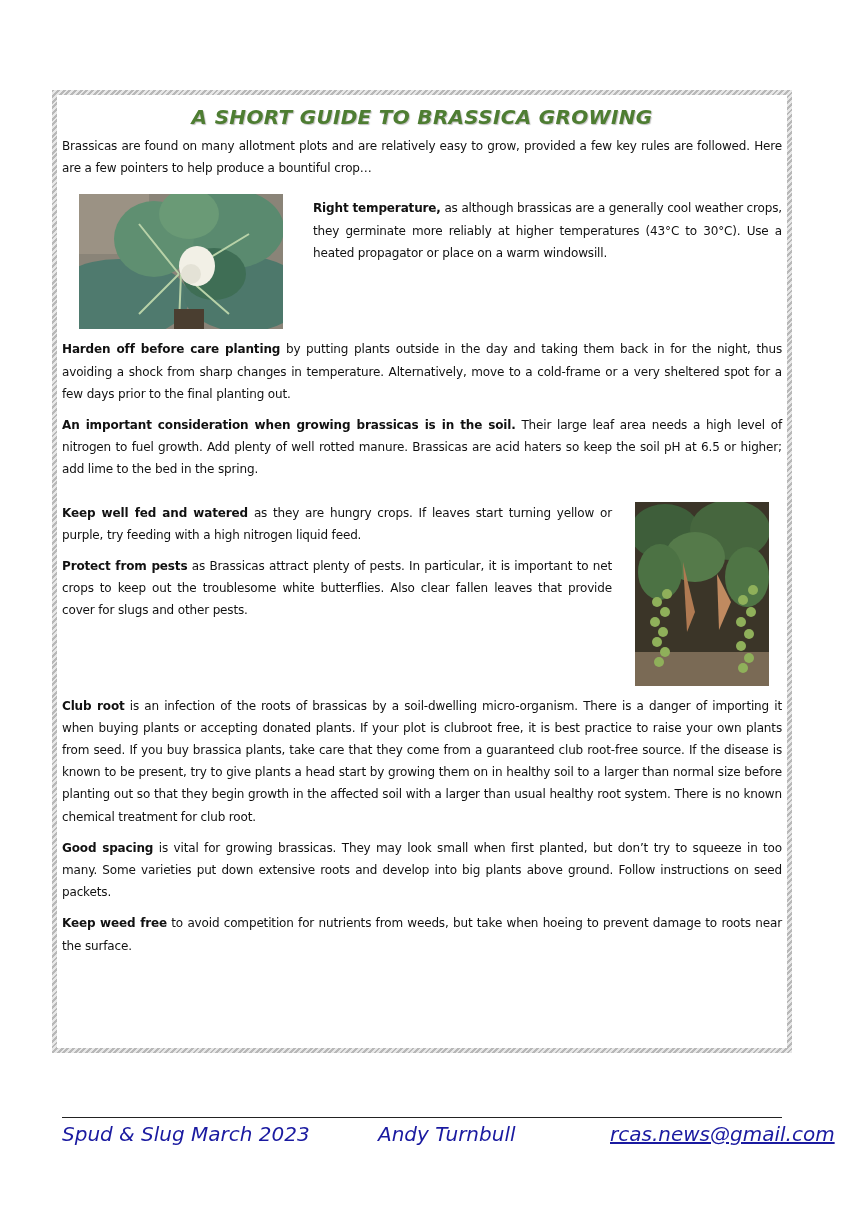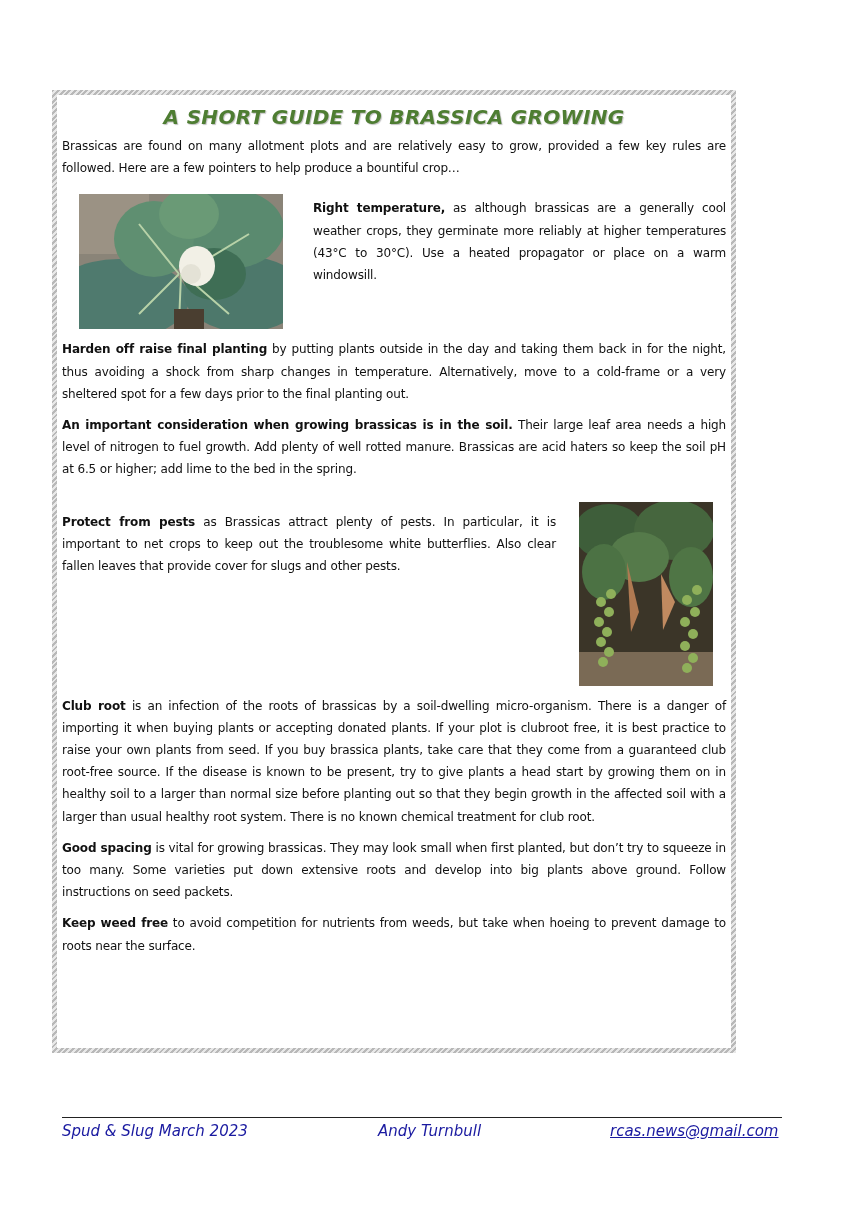--- a/index.html
+++ b/index.html
@@ -1,21 +1,21 @@
 <!DOCTYPE html>
 <html><head>
 <meta charset="utf-8">
 <style>
   html, body { margin: 0; padding: 0; background: #ffffff; }
   body {
     width: 868px; height: 1228px; position: relative; overflow: hidden;
     font-family: "DejaVu Sans", sans-serif; color: #111;
   }
   .frame {
-    position: absolute; left: 52px; top: 90px; width: 684px; height: 963px;
+    position: absolute; left: 52px; top: 90px; width: 740px; height: 963px;
     box-sizing: border-box;
     border: 5px solid transparent;
     background:
       linear-gradient(#fff,#fff) padding-box,
       repeating-linear-gradient(135deg, #b8b8b8 0 2px, #e8e8e8 2px 4px) border-box;
   }
   .inner { position: absolute; left: 5px; right: 5px; top: 0; bottom: 0; }
   .title {
     text-align: center; margin: 6px 0 0 0; height: 32px; line-height: 32px;
     font-family: "DejaVu Sans", sans-serif; font-weight: bold; font-style: italic;
@@ -38,21 +38,21 @@
     flex: 0 0 auto; width: 134px; height: 184px; margin: 9px 13px 0 23px;
     position: relative; overflow: hidden;
   }
   .col { flex: 1 1 auto; }
   .footer-line {
     position: absolute; left: 62px; top: 1117px; width: 720px; height: 0;
     border-top: 1.5px solid #222;
   }
   .footer {
     position: absolute; top: 1122px; left: 62px; width: 720px; height: 22px;
-    font-family: "DejaVu Sans", sans-serif; font-style: italic; font-size: 15px;
+    font-family: "DejaVu Sans", sans-serif; font-style: italic; font-size: 20px;
     color: #1a1aa0;
   }
   .footer span { position: absolute; top: 0; white-space: nowrap; }
   .f-left { left: 0; }
   .f-mid { left: 316px; text-align: right; }
   .f-right { left: 548px; text-decoration: underline; cursor: pointer; }
 </style>
 </head>
 <body>
 
@@ -79,28 +79,29 @@
           <rect x="95" y="115" width="30" height="20" fill="#4a3e30"></rect>
         </svg>
       </div>
       <div class="col">
         <div class="gap"></div>
         <p><b>Right temperature,</b><span> as although brassicas are a generally cool weather crops, they germinate more reliably at higher temperatures (43°C to 30°C).  Use a heated propagator or place on a warm windowsill.</span></p>
       </div>
     </div>
     <div class="gap"></div>
 
-    <p><b>Harden off raise final planting</b><span> by putting plants outside in the day and taking them back in for the night, thus avoiding a shock from sharp changes in temperature.  Alternatively, move to a cold-frame or a very sheltered spot for a few days prior to the final planting out.</span></p>
+    <p><b>Harden off before care planting</b><span> by putting plants outside in the day and taking them back in for the night, thus avoiding a shock from sharp changes in temperature.  Alternatively, move to a cold-frame or a very sheltered spot for a few days prior to the final planting out.</span></p>
     <div class="gap"></div>
     <p><b>An important consideration when growing brassicas is in the soil.</b><span>  Their large leaf area needs a high level of nitrogen to fuel growth.  Add plenty of well rotted manure.  Brassicas are acid haters so keep the soil pH at 6.5 or higher; add lime to the bed in the spring.</span></p>
     <div class="gap" style="height:12px;"></div>
 
     <div class="row">
       <div class="col">
         <div class="gap"></div>
+        <p><b>Keep well fed and watered</b><span> as they are hungry crops.  If leaves start turning yellow or purple, try feeding with a high nitrogen liquid feed.</span></p>
         <div class="gap"></div>
         <p><b>Protect from pests</b><span> as Brassicas attract plenty of pests.  In particular, it is important to net crops to keep out the troublesome  white butterflies.  Also clear fallen leaves that provide cover for slugs and other pests.</span></p>
       </div>
       <div class="img-right">
         <svg width="134" height="184" viewBox="0 0 134 184">
           <rect width="134" height="184" fill="#3b3528"></rect>
           <rect x="0" y="150" width="134" height="34" fill="#7a6a55"></rect>
           <ellipse cx="30" cy="30" rx="35" ry="28" fill="#3e5e3a"></ellipse>
           <ellipse cx="95" cy="28" rx="40" ry="30" fill="#46663e"></ellipse>
           <ellipse cx="60" cy="55" rx="30" ry="25" fill="#557a4a"></ellipse>

